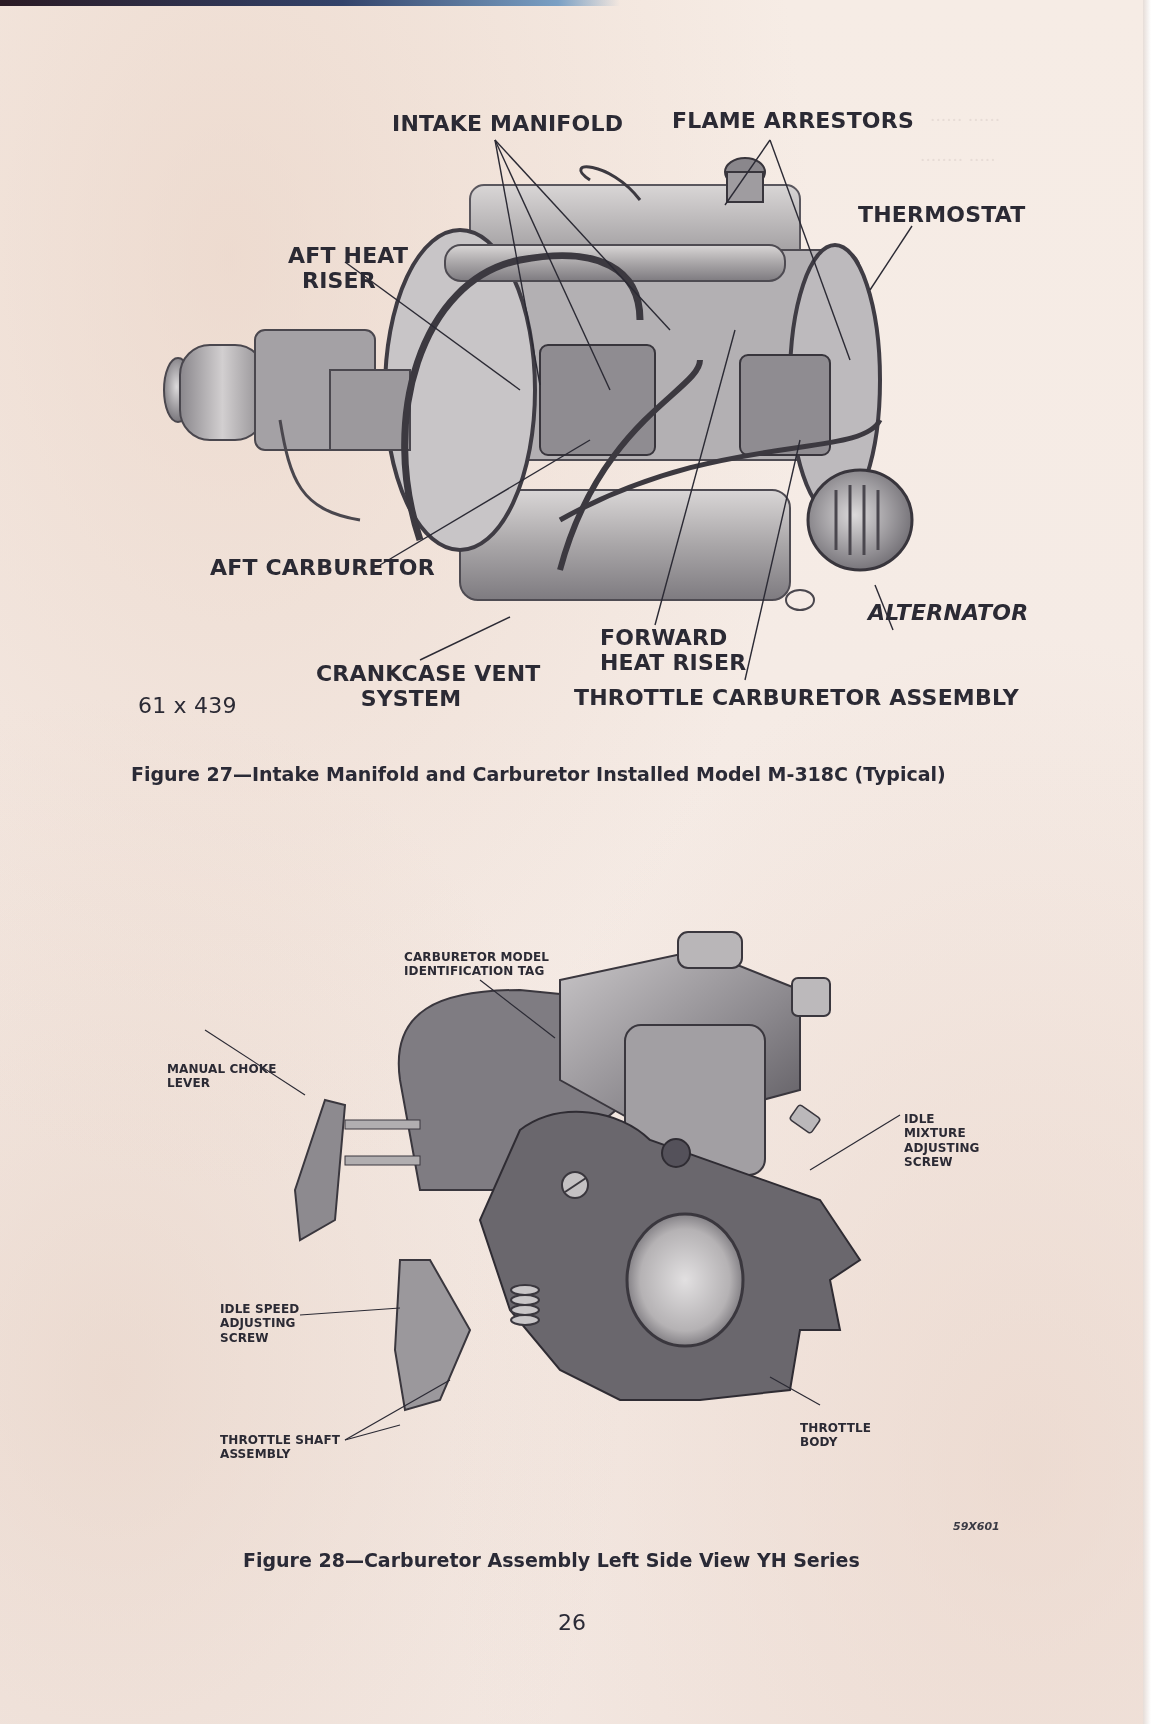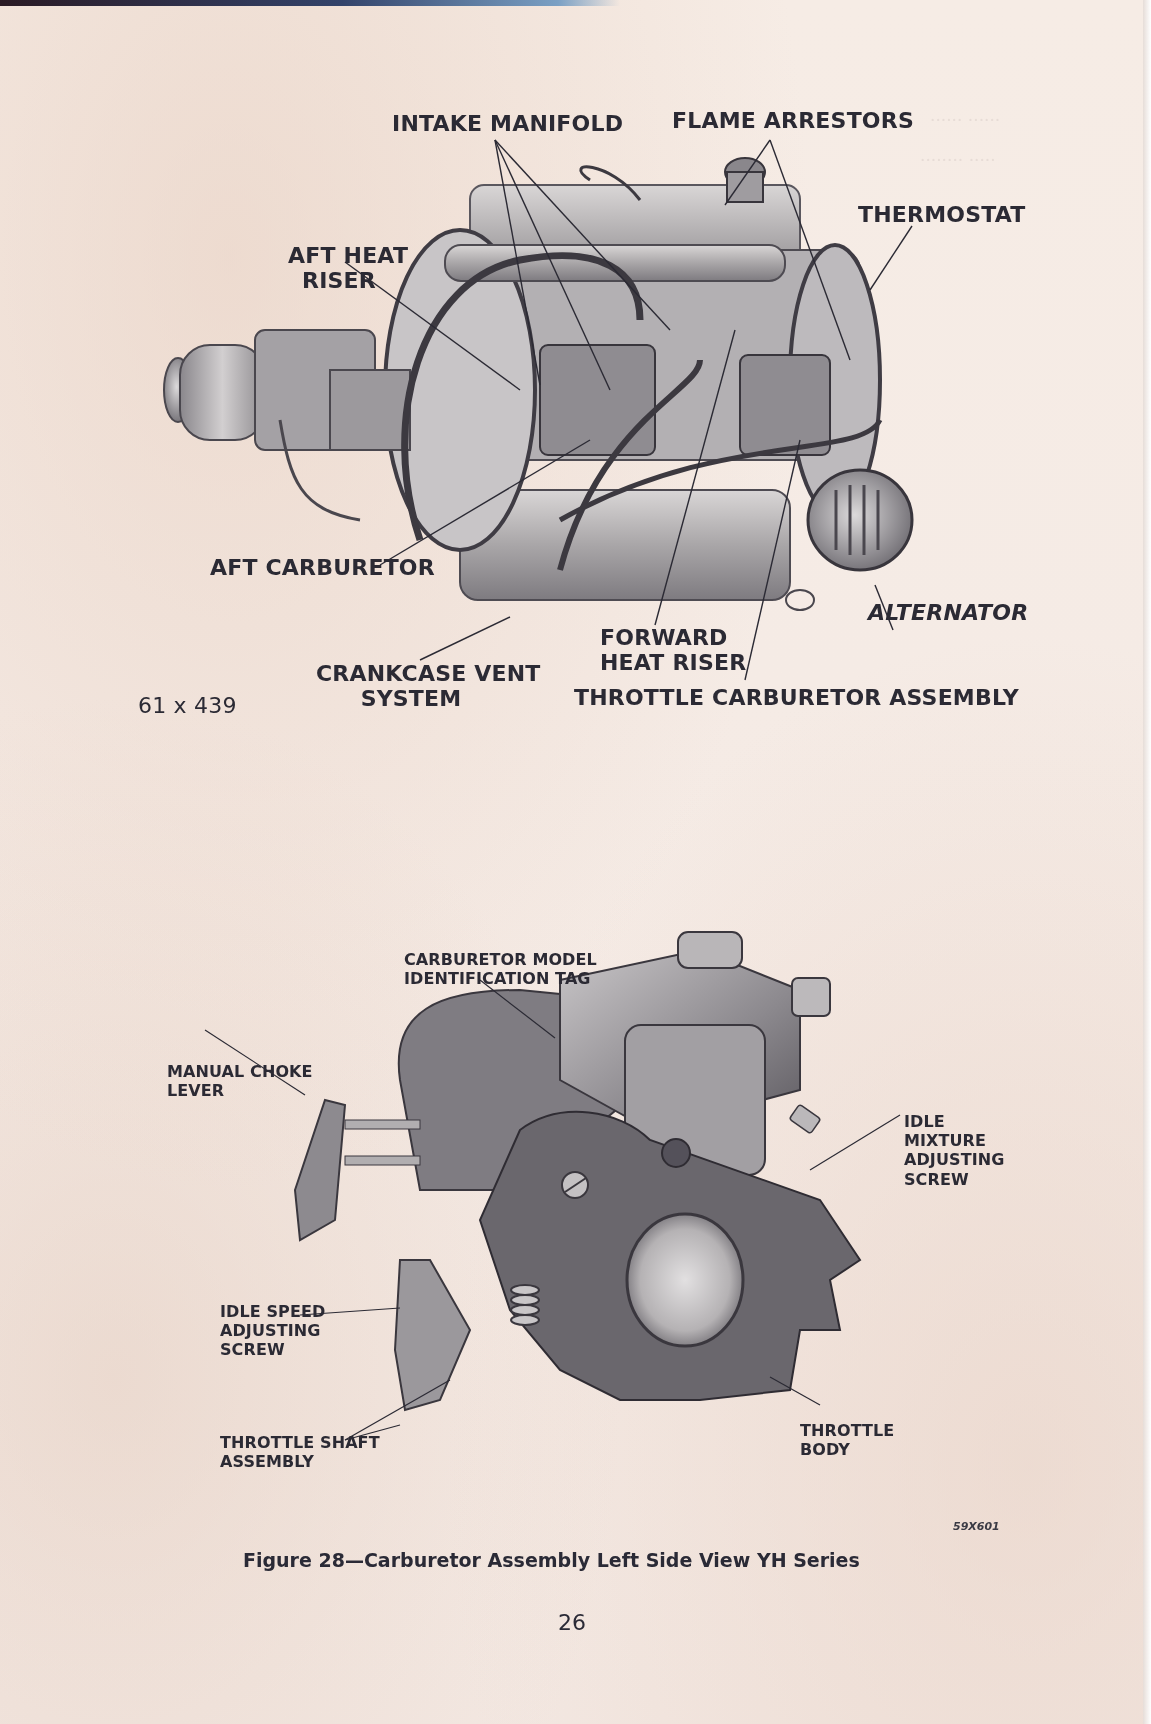--- a/index.html
+++ b/index.html
@@ -22,21 +22,21 @@
   }
   .right-edge {
     position: absolute; right: 0; top: 0; width: 8px; height: 1724px;
     background: linear-gradient(90deg, #e6ddd8, #ffffff);
   }
   .label {
     position: absolute; color: #2b2a34; font-weight: bold; text-align: center;
     letter-spacing: 0.2px; line-height: 1.12; white-space: nowrap;
   }
   .lg { font-size: 22px; }
-  .sm { font-size: 16px; text-align: left; line-height: 1.2; letter-spacing: 0.1px; }
+  .sm { font-size: 12px; text-align: left; line-height: 1.2; letter-spacing: 0.1px; }
   .caption {
     position: absolute; color: #2a2a36; font-weight: bold; font-size: 19px; white-space: nowrap;
   }
   .pnum { position: absolute; font-size: 22px; color: #2a2a36; font-weight: normal; }
   .code { position: absolute; font-size: 11px; color: #3a3a44; font-weight: bold; font-style: italic; }
   svg.art { position: absolute; left: 0; top: 0; }
   .bleed { position: absolute; color: rgba(120,110,110,0.12); font-family: "DejaVu Serif", serif; font-size: 17px; white-space: nowrap; }
 </style>
 </head>
 <body>
@@ -131,20 +131,21 @@
     <div>SYSTEM</div>
   </div>
   <div class="label lg" style="left:600px;top:626px;width:125px;">
     <div>FORWARD</div>
     <div>HEAT RISER</div>
   </div>
   <div class="label lg" style="left:868px;top:601px;font-style:italic;">ALTERNATOR</div>
   <div class="label lg" style="left:574px;top:686px;">THROTTLE CARBURETOR ASSEMBLY</div>
   <div class="label lg" style="left:138px;top:694px;font-weight:normal;">61 x 439</div>
 
+  <div class="caption" style="left:131px;top:763px;">Figure 27—Intake Manifold and Carburetor Installed Model M-318C (Typical)</div>
 
   <svg class="art" style="top:930px;" width="1151" height="560">
     <defs>
       <linearGradient id="cmetal" x1="0" y1="0" x2="1" y2="1">
         <stop offset="0" stop-color="#c9c6c8"></stop>
         <stop offset="0.6" stop-color="#8c898e"></stop>
         <stop offset="1" stop-color="#5e5b61"></stop>
       </linearGradient>
       <radialGradient id="bore" cx="0.5" cy="0.5" r="0.55">
         <stop offset="0" stop-color="#e2e0e1"></stop>

